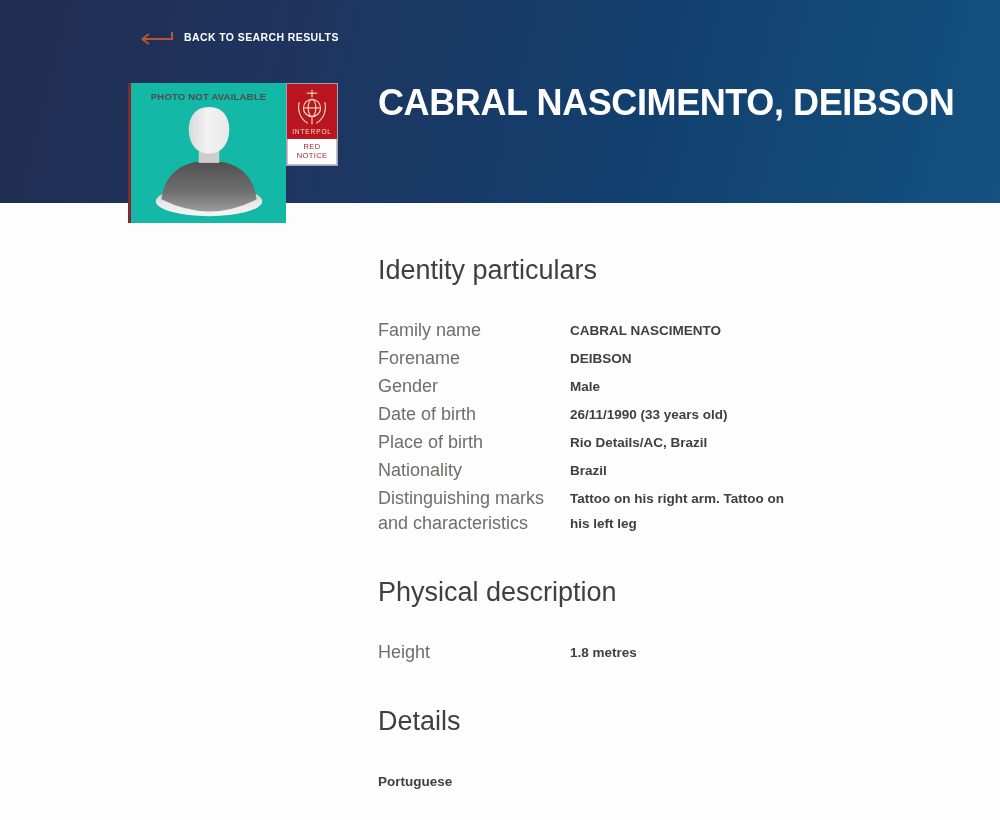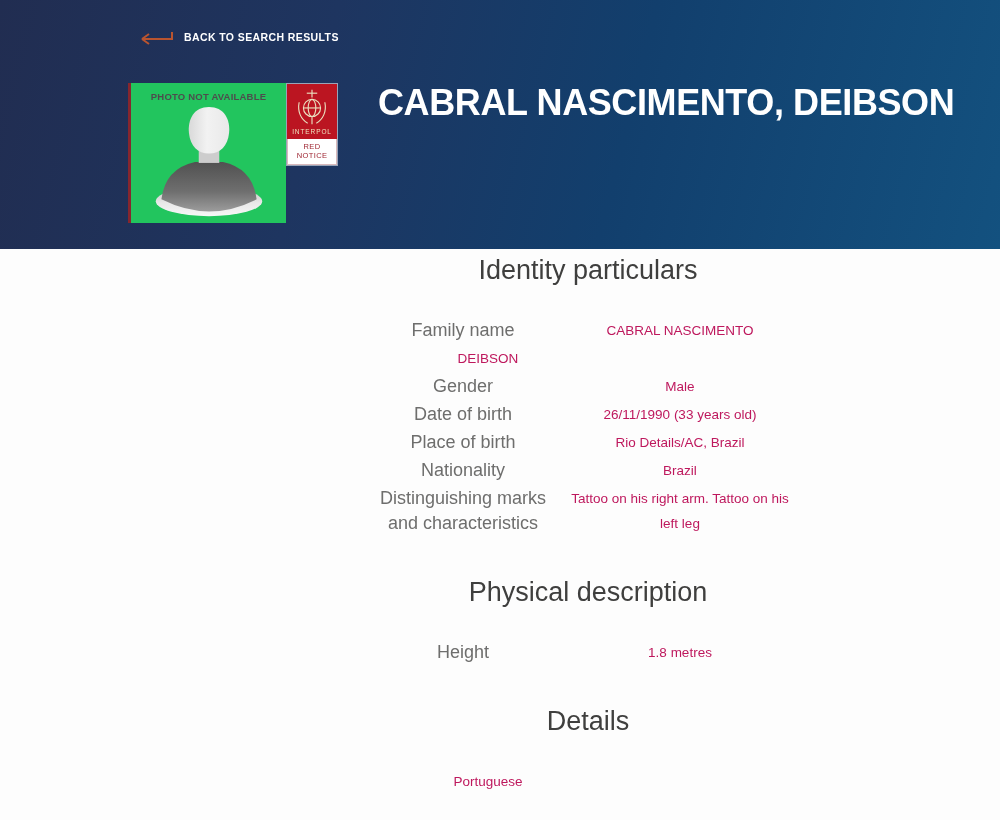--- a/index.html
+++ b/index.html
@@ -7,21 +7,21 @@
   body {
     font-family: "Liberation Sans", sans-serif;
     background: #fdfdfd;
     position: relative;
     overflow: hidden;
   }
   
   .hero {
     position: absolute;
     top: 0; left: 0;
-    width: 1000px; height: 249px;
+    width: 1000px; height: 203px;
     background: linear-gradient(104deg, #212d51 0%, #1e3560 32%, #123f6d 62%, #13517f 100%);
   }
   .back-link {
     position: absolute;
     left: 136px; top: 29px;
     display: flex;
     align-items: center;
     gap: 10px;
     text-decoration: none;
     cursor: pointer;
@@ -40,21 +40,21 @@
     font-size: 36px;
     font-weight: 700;
     letter-spacing: -0.4px;
     white-space: nowrap;
   }
   
   .photo-card {
     position: absolute;
     left: 128px; top: 83px;
     width: 158px; height: 140px;
-    background: #22c55e;
+    background: #14b8a6;
     border-left: 3px solid #86262e;
     text-align: center;
     overflow: hidden;
   }
   .photo-caption {
     margin-top: 8px;
     font-size: 9.5px;
     font-weight: 700;
     color: #4d4d4d;
     letter-spacing: 0.2px;
@@ -91,21 +91,20 @@
     font-weight: 400;
     letter-spacing: 0.4px;
     line-height: 9px;
   }
   
   .content {
     position: absolute;
     left: 378px; top: 252px;
     width: 420px;
     color: #1a1a1a;
-    text-align: center;
   }
   .section-heading {
     font-size: 27px;
     font-weight: 300;
     color: #3f3f3e;
     line-height: 36px;
     margin: 38px 0 30px 0;
   }
   .section:first-child .section-heading { margin-top: 0; }
   .row {
@@ -118,22 +117,22 @@
     padding-right: 22px;
     font-size: 18px;
     line-height: 25px;
     color: #6e6e6d;
   }
   .row-value {
     width: 220px;
     flex: 0 0 220px;
     font-size: 13.5px;
     line-height: 25px;
-    font-weight: 400;
-    color: #be185d;
+    font-weight: 700;
+    color: #404040;
   }
 </style>
 </head>
 <body>
 
 <div class="hero">
   <a class="back-link">
     <svg class="arrow-svg" width="38" height="16" viewBox="0 0 38 16">
       <path d="M36 3 L36 10 L6 10 M6 10 L13 5 M6 10 L13 15" stroke="#b9542f" stroke-width="2" fill="none"></path>
     </svg>
@@ -193,20 +192,21 @@
 
 <main class="content">
 
   <section class="section">
     <h2 class="section-heading">Identity particulars</h2>
     <div class="row">
       <div class="row-label">Family name</div>
       <div class="row-value">CABRAL NASCIMENTO</div>
     </div>
     <div class="row">
+      <div class="row-label">Forename</div>
       <div class="row-value">DEIBSON</div>
     </div>
     <div class="row">
       <div class="row-label">Gender</div>
       <div class="row-value">Male</div>
     </div>
     <div class="row">
       <div class="row-label">Date of birth</div>
       <div class="row-value">26/11/1990 (33 years old)</div>
     </div>

